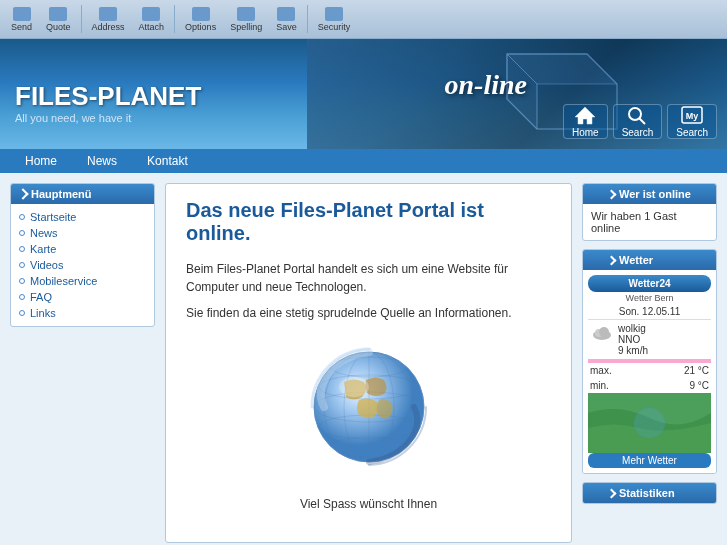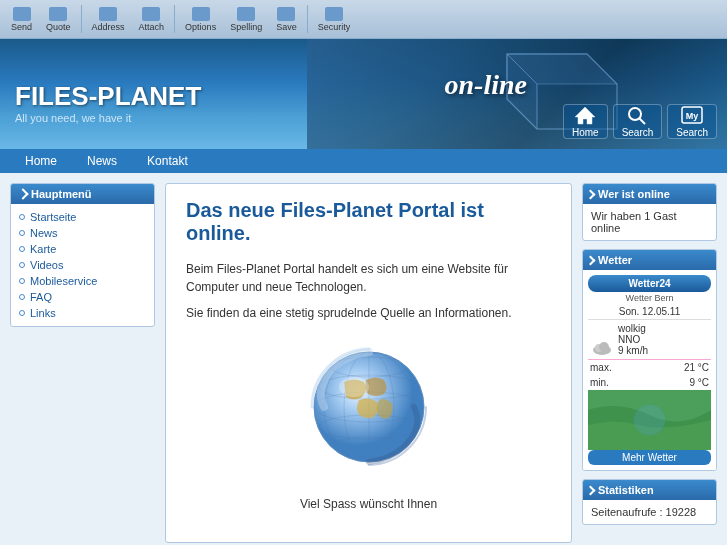--- a/index.html
+++ b/index.html
@@ -139,43 +139,43 @@
     .right-box {
       background: #fff;
       border: 1px solid #b0c8e0;
       border-radius: 3px;
       overflow: hidden;
       margin-bottom: 8px;
     }
     .right-box-title {
       background: linear-gradient(180deg, #3a8acc 0%, #2a6aaa 100%);
       color: #fff; font-size: 11px; font-weight: bold;
-      padding: 4px 4px;
+      padding: 4px 25px;
       display: flex; align-items: center; gap: 4px;
     }
     .right-box-content {
       padding: 6px 8px; font-size: 11px; color: #333;
     }
 
     
     .weather-widget {
       background: #fff; padding: 5px;
     }
     .weather-header {
       background: linear-gradient(180deg, #3a8acc, #1a5a9a);
       color: #fff; font-size: 10px; font-weight: bold;
       text-align: center; padding: 3px; border-radius: 8px;
     }
     .weather-date {
       font-size: 10px; color: #333; text-align: center; padding: 2px;
       border-bottom: 1px solid #ddd;
     }
     .weather-row {
-      display: flex; align-items: flex-end; padding: 3px 2px;
-      font-size: 10px; color: #333; border-bottom: 1px solid #f9a8d4;
+      display: flex; align-items: flex-start; padding: 3px 2px;
+      font-size: 10px; color: #333; border-bottom: 4px solid #f9a8d4;
     }
     .weather-info { flex: 1; }
     .weather-temp-row {
       display: flex; justify-content: space-between;
       font-size: 10px; color: #333; padding: 2px 2px;
     }
     .weather-map {
       width: 100%; height: 60px;
       background: linear-gradient(135deg, #4a9a3a 0%, #6ab84a 30%, #8ad060 50%, #4a9a3a 70%, #3a7a2a 100%);
       position: relative; overflow: hidden;
@@ -449,19 +449,16 @@
         </div>
         <div class="weather-more">Mehr Wetter</div>
       </div>
     </div>
 
     <div class="right-box">
       <div class="right-box-title">
         <span style="width:7px;height:7px;border-right:2px solid #fff;border-bottom:2px solid #fff;transform:rotate(-45deg);display:inline-block;"></span>
         <span>Statistiken</span>
       </div>
-      <div class="right-box-content">
-        <span>Seitenaufrufe : 19228</span>
-      </div>
     </div>
 
   </div>
 </div>
 
 </body></html>

